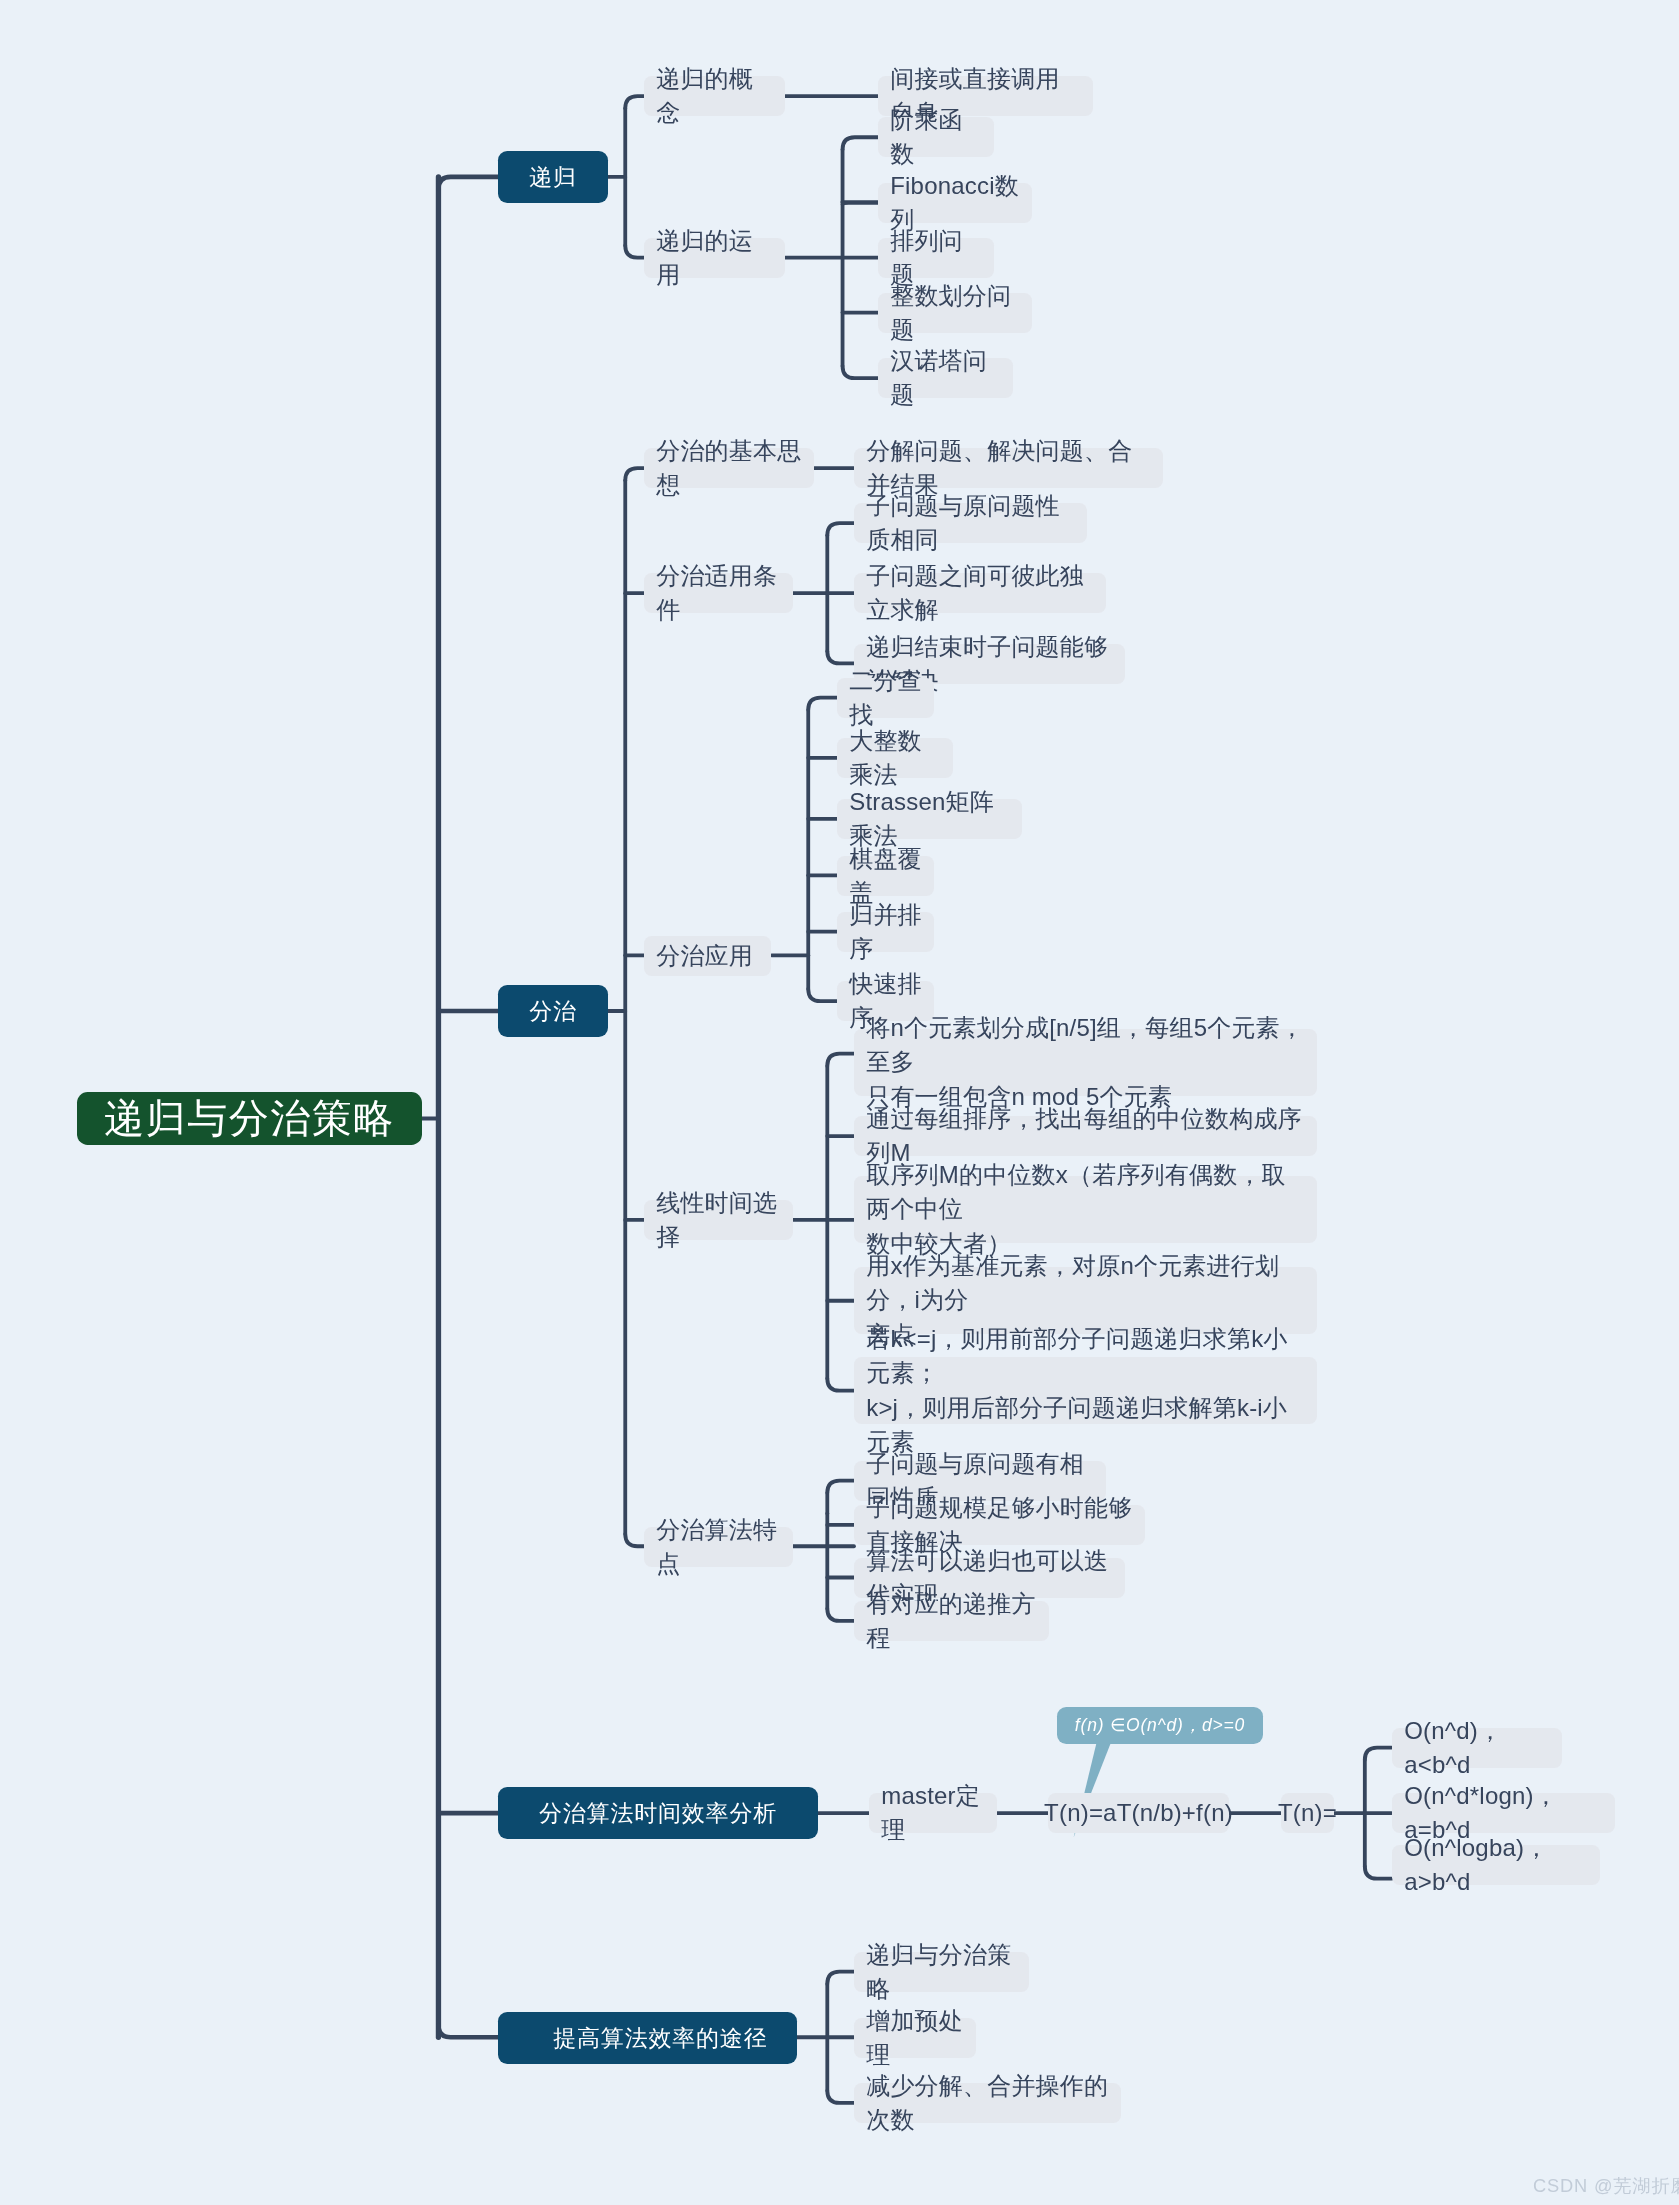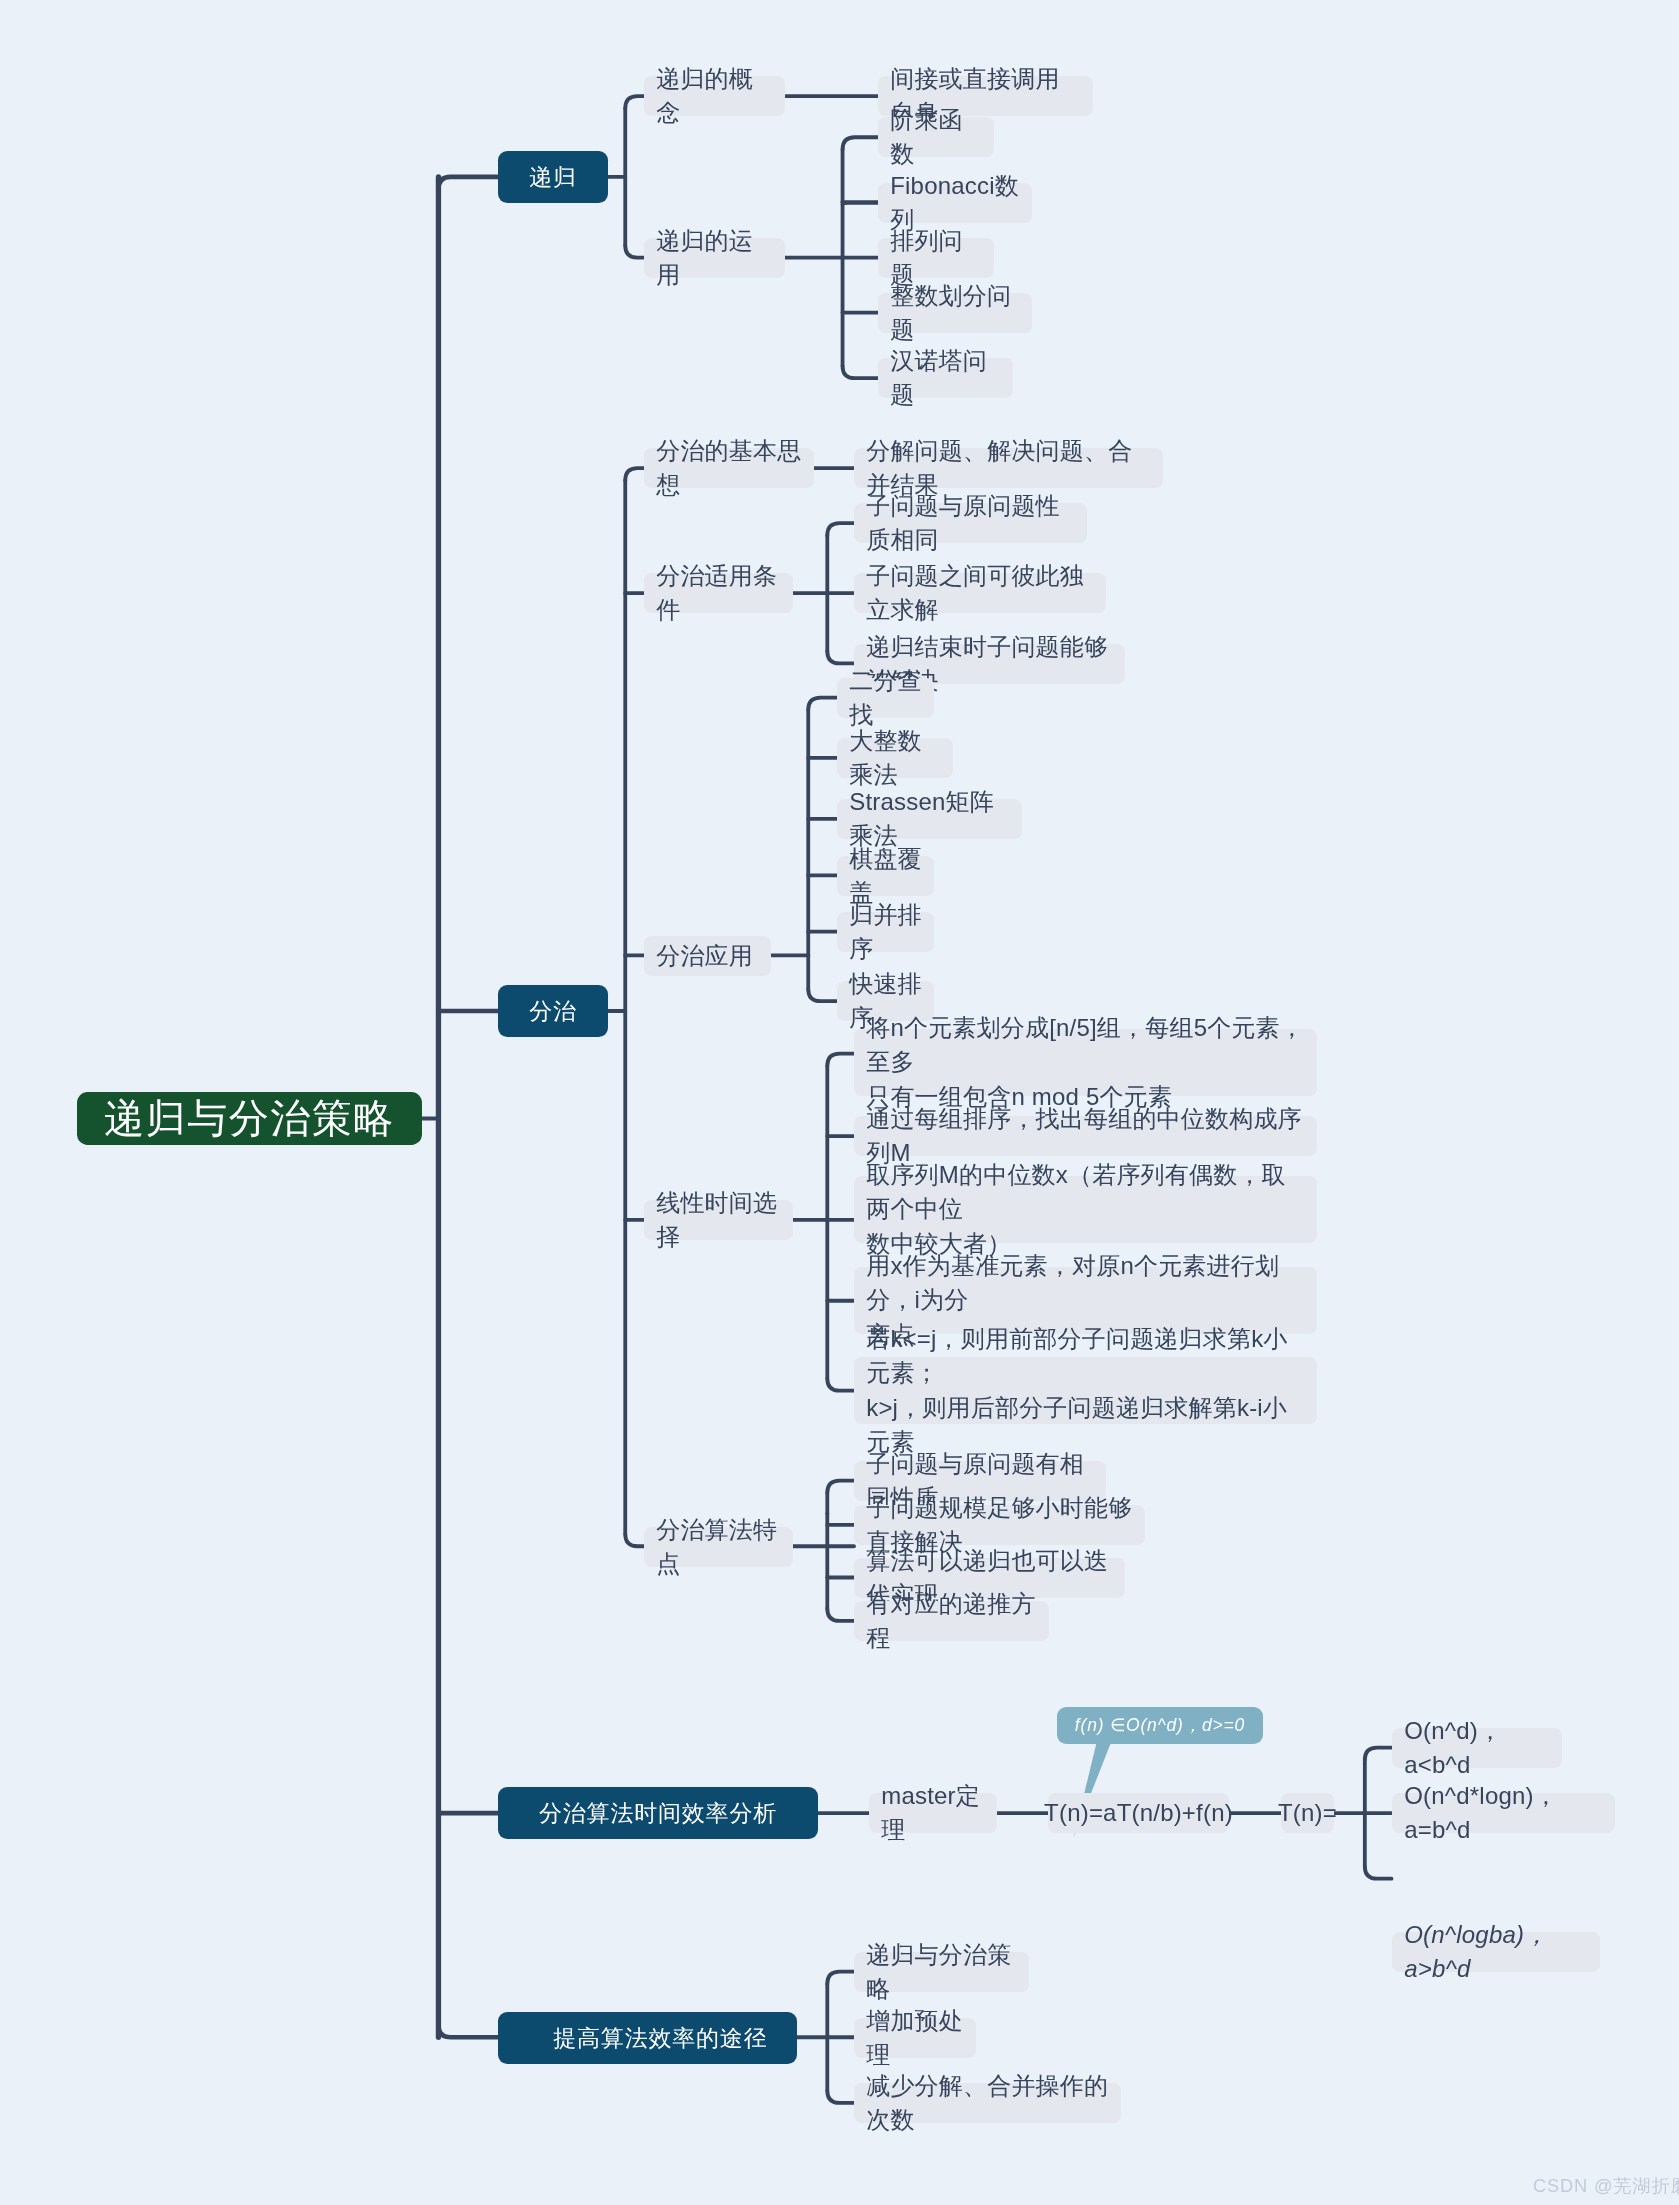--- a/index.html
+++ b/index.html
@@ -293,21 +293,21 @@
   </div>
   <div class="node n-pill" style="left:1281px;top:1793px;width:53px;height:40px;justify-content:center;">
     <span>T(n)=</span>
   </div>
   <div class="node n-pill" style="left:1392px;top:1728px;width:170px;height:40px;">
     <span>O(n^d)，a&lt;b^d</span>
   </div>
   <div class="node n-pill" style="left:1392px;top:1793px;width:223px;height:40px;">
     <span>O(n^d*logn)，a=b^d</span>
   </div>
-  <div class="node n-pill" style="left:1392px;top:1932px;width:208px;height:40px;font-style:italic;">
+  <div class="node n-pill" style="left:1392px;top:1845px;width:208px;height:40px;">
     <span>O(n^logba)，a&gt;b^d</span>
   </div>
 
   <div class="node n-l2" style="left:498px;top:2012px;width:299px;height:52px;justify-content:center;padding-left:41px;">
     <span>提高算法效率的途径</span>
   </div>
   <div class="node n-pill" style="left:854px;top:1952px;width:175px;height:40px;">
     <span>递归与分治策略</span>
   </div>
   <div class="node n-pill" style="left:854px;top:2018px;width:122px;height:40px;">

